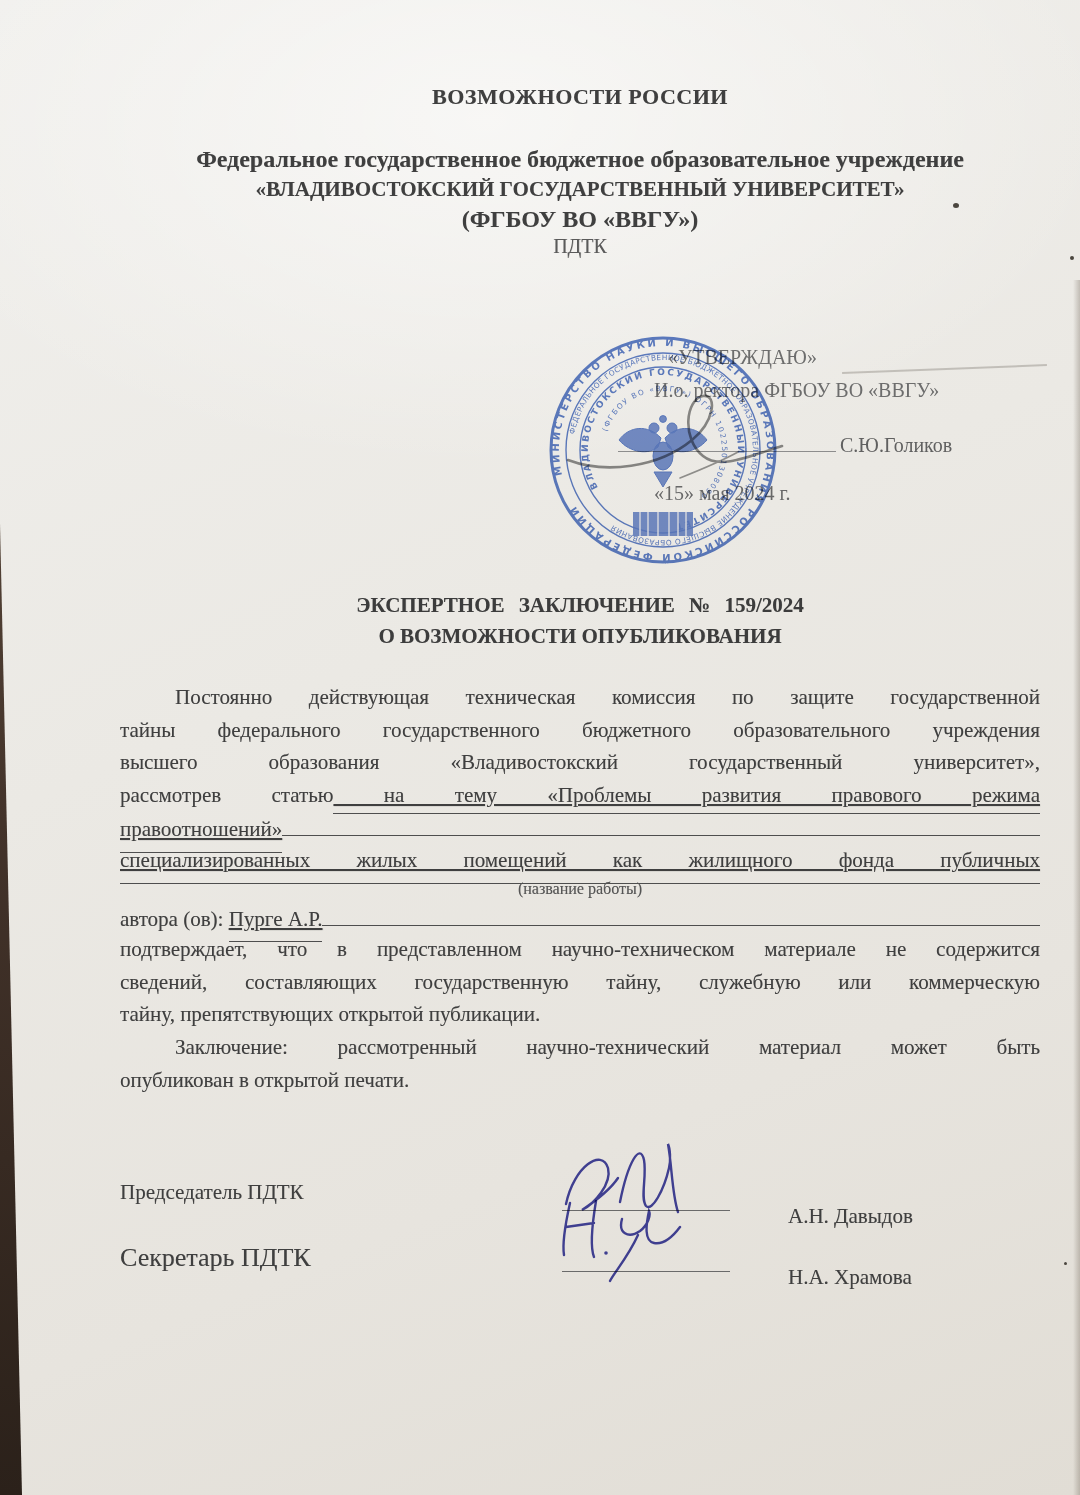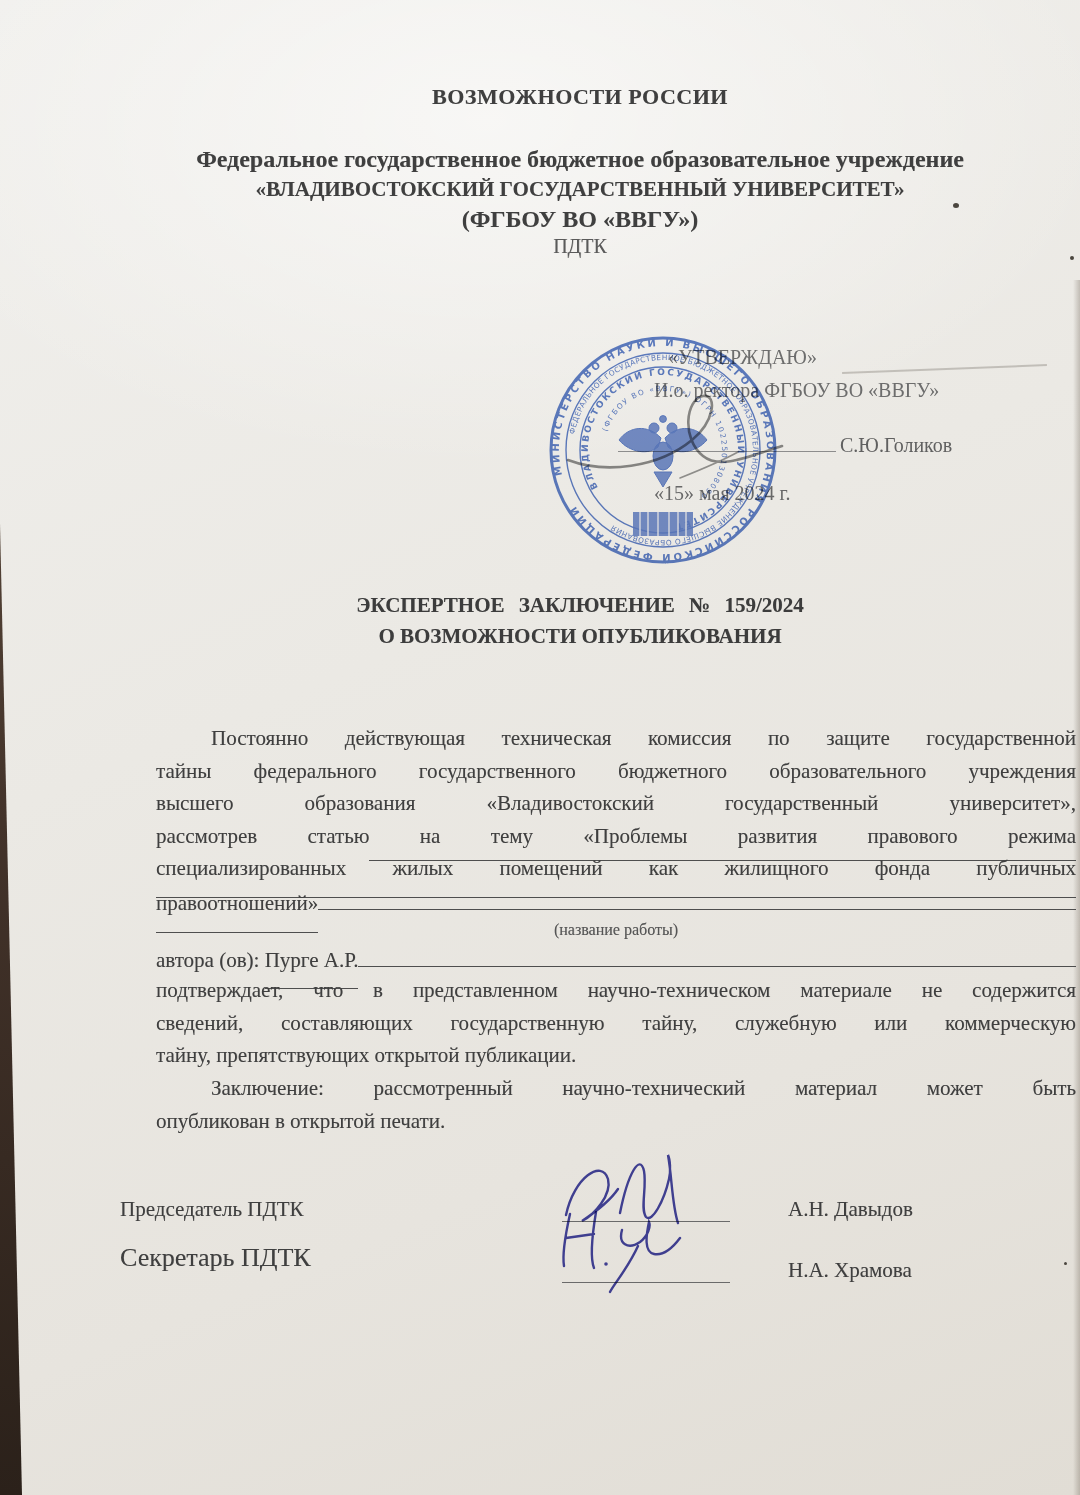--- a/index.html
+++ b/index.html
@@ -36,32 +36,32 @@
   .a3 .nm{margin-left:4px;color:#606060;}
   .a4{margin-top:22px;margin-left:36px;color:#686868;}
   
   .stamp{position:absolute;left:545px;top:332px;width:236px;height:236px;
     mix-blend-mode:multiply;opacity:.88;filter:blur(.3px);}
   .rector-sig{position:absolute;left:560px;top:382px;width:310px;height:120px;mix-blend-mode:multiply;}
   
   .title{position:absolute;top:590px;left:120px;width:920px;text-align:center;font-weight:bold;font-size:21px;line-height:31px;color:#3c3c3c;}
   .t1{word-spacing:9px;}
   
-  .bodytxt{position:absolute;top:722px;left:120px;width:920px;font-size:21px;color:#3f3f3f;margin-left:36px;}
+  .bodytxt{position:absolute;top:681px;left:120px;width:920px;font-size:21px;color:#3f3f3f;}
   .bline{height:32.6px;line-height:32.6px;white-space:nowrap;}
   .jline{text-align:justify;text-align-last:justify;white-space:normal;}
   .indent{text-indent:55px;}
-  .ul{border-bottom:1.6px solid #4e4e4e;padding-bottom:12px;}
+  .ul{border-bottom:1.6px solid #4e4e4e;padding-bottom:6px;text-decoration:underline;}
   .flexline{display:flex;align-items:baseline;}
   .fill{flex:1;border-bottom:1.6px solid #4e4e4e;height:24px;}
   .caption{height:24px;line-height:24px;text-align:center;font-size:16px;color:#555;}
   .author-label{white-space:pre;}
   
   .sigsec{position:absolute;top:1180px;left:120px;width:920px;font-size:21px;color:#3f3f3f;}
-  .sig-row{display:flex;align-items:flex-end;height:42px;margin-bottom:19px;}
+  .sig-row{display:flex;height:42px;margin-bottom:19px;}
   .sig-role{width:330px;}
   .sig-line{width:168px;border-bottom:1.6px solid #6a6a6a;position:relative;height:30px;margin-left:112px;}
   .sig-line svg{position:absolute;left:-14px;bottom:-14px;mix-blend-mode:multiply;}
   .sig-name{margin-left:58px;margin-top:24px;}
 </style>
 </head>
 <body>
 
 <div class="edge-left"></div>
 <div class="edge-right"></div>
@@ -144,26 +144,26 @@
 <div class="title soft">
   <div class="t1">ЭКСПЕРТНОЕ ЗАКЛЮЧЕНИЕ № 159/2024</div>
   <div class="t2">О ВОЗМОЖНОСТИ ОПУБЛИКОВАНИЯ</div>
 </div>
 
 <div class="bodytxt soft">
   <div class="bline jline indent">Постоянно действующая техническая комиссия по защите государственной</div>
   <div class="bline jline">тайны федерального государственного бюджетного образовательного учреждения</div>
   <div class="bline jline">высшего образования «Владивостокский государственный университет»,</div>
   <div class="bline jline"><span>рассмотрев статью</span><span class="ul"> на тему «Проблемы развития правового режима</span></div>
-  <div class="bline jline">
-      <span class="ul" style="display:block;">специализированных жилых помещений как жилищного фонда публичных</span>
-    </div>
   <div class="bline flexline">
       <span class="ul">правоотношений»</span>
       <span class="fill"></span>
+    </div>
+  <div class="bline jline">
+      <span class="ul" style="display:block;">специализированных жилых помещений как жилищного фонда публичных</span>
     </div>
   <div class="caption">(название работы)</div>
   <div class="bline flexline">
       <span class="author-label">автора (ов): </span>
       <span class="ul">Пурге А.Р.</span>
       <span class="fill"></span>
     </div>
   <div class="bline jline">подтверждает, что в представленном научно-техническом материале не содержится</div>
   <div class="bline jline">сведений, составляющих государственную тайну, служебную или коммерческую</div>
   <div class="bline">тайну, препятствующих открытой публикации.</div>

